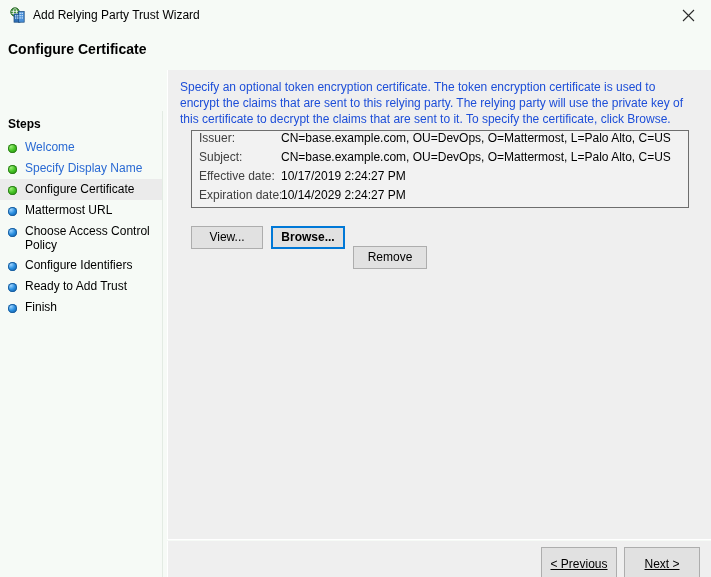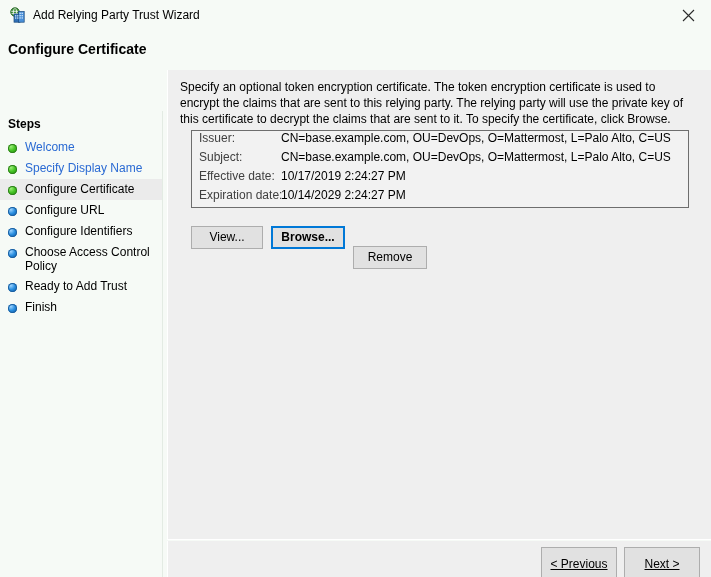--- a/index.html
+++ b/index.html
@@ -146,21 +146,21 @@
     border-bottom: 1px solid #ffffff;
     box-sizing: border-box;
     overflow: hidden;
   }
   #description {
     position: absolute;
     left: 12px; top: 9px;
     width: 518px;
     font-size: 12px;
     line-height: 16px;
-    color: #000000;
+    color: #1d4ed8;
   }
 
   
   #cert-box {
     position: absolute;
     left: 23px; top: 60px;
     width: 498px;
     height: 78px;
     background: #f2f2f2;
     border: 1px solid #6e6e6e;
@@ -291,31 +291,31 @@
         <span class="step-label link">Specify Display Name</span>
       </div>
 
       <div class="step-row current">
         <span class="bullet green"></span>
         <span class="step-label">Configure Certificate</span>
       </div>
 
       <div class="step-row">
         <span class="bullet blue"></span>
-        <span class="step-label">Configure URL</span>
+        <span class="step-label">Mattermost URL</span>
+      </div>
+
+      <div class="step-row">
+        <span class="bullet blue"></span>
+        <span class="step-label">Choose Access Control Policy</span>
       </div>
 
       <div class="step-row">
         <span class="bullet blue"></span>
         <span class="step-label">Configure Identifiers</span>
-      </div>
-
-      <div class="step-row">
-        <span class="bullet blue"></span>
-        <span class="step-label">Choose Access Control Policy</span>
       </div>
 
       <div class="step-row">
         <span class="bullet blue"></span>
         <span class="step-label">Ready to Add Trust</span>
       </div>
 
       <div class="step-row">
         <span class="bullet blue"></span>
         <span class="step-label">Finish</span>

